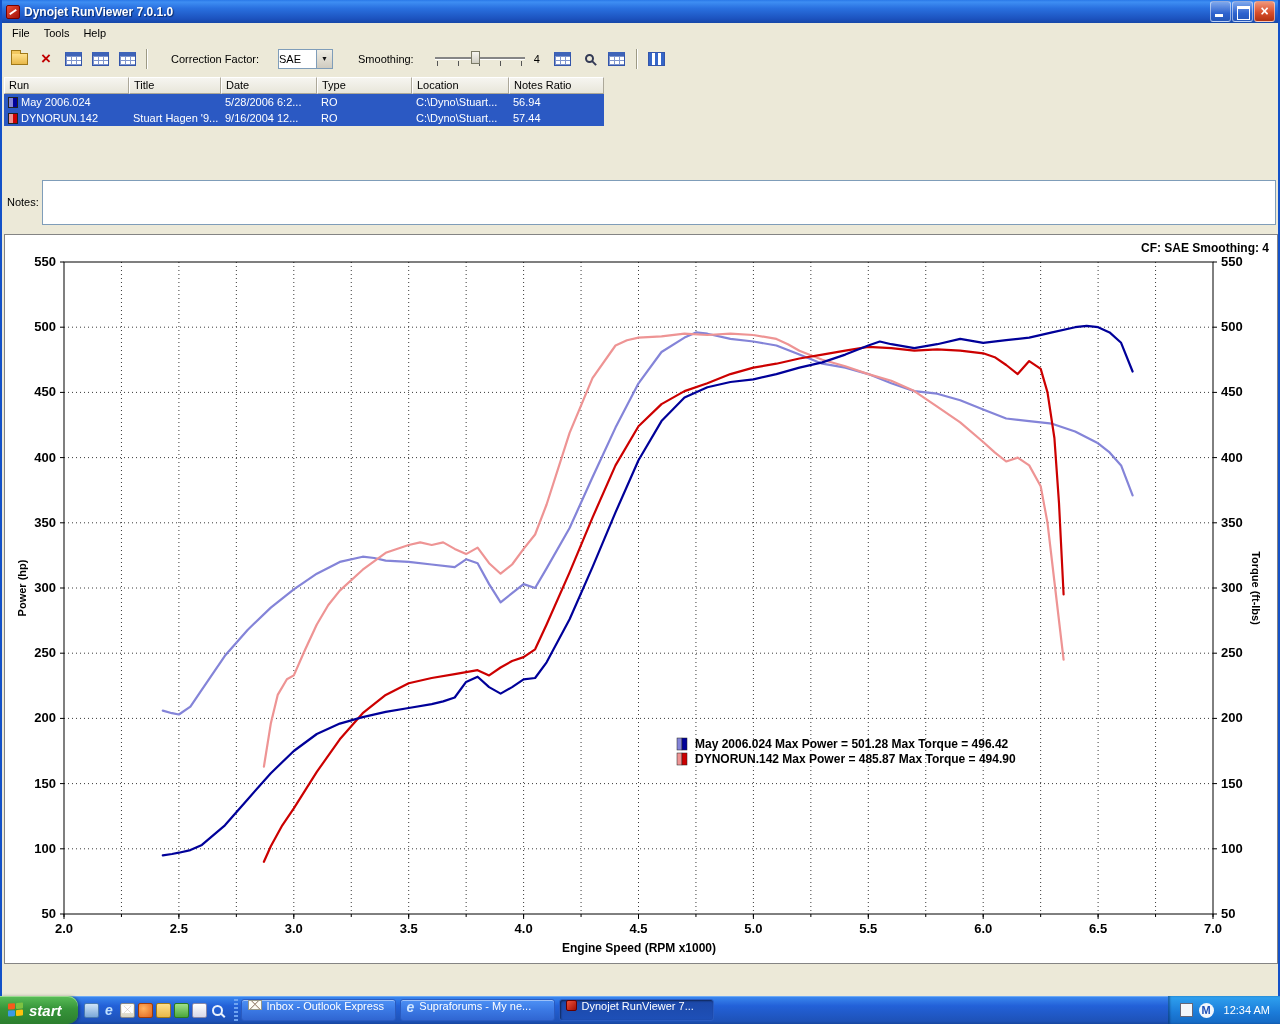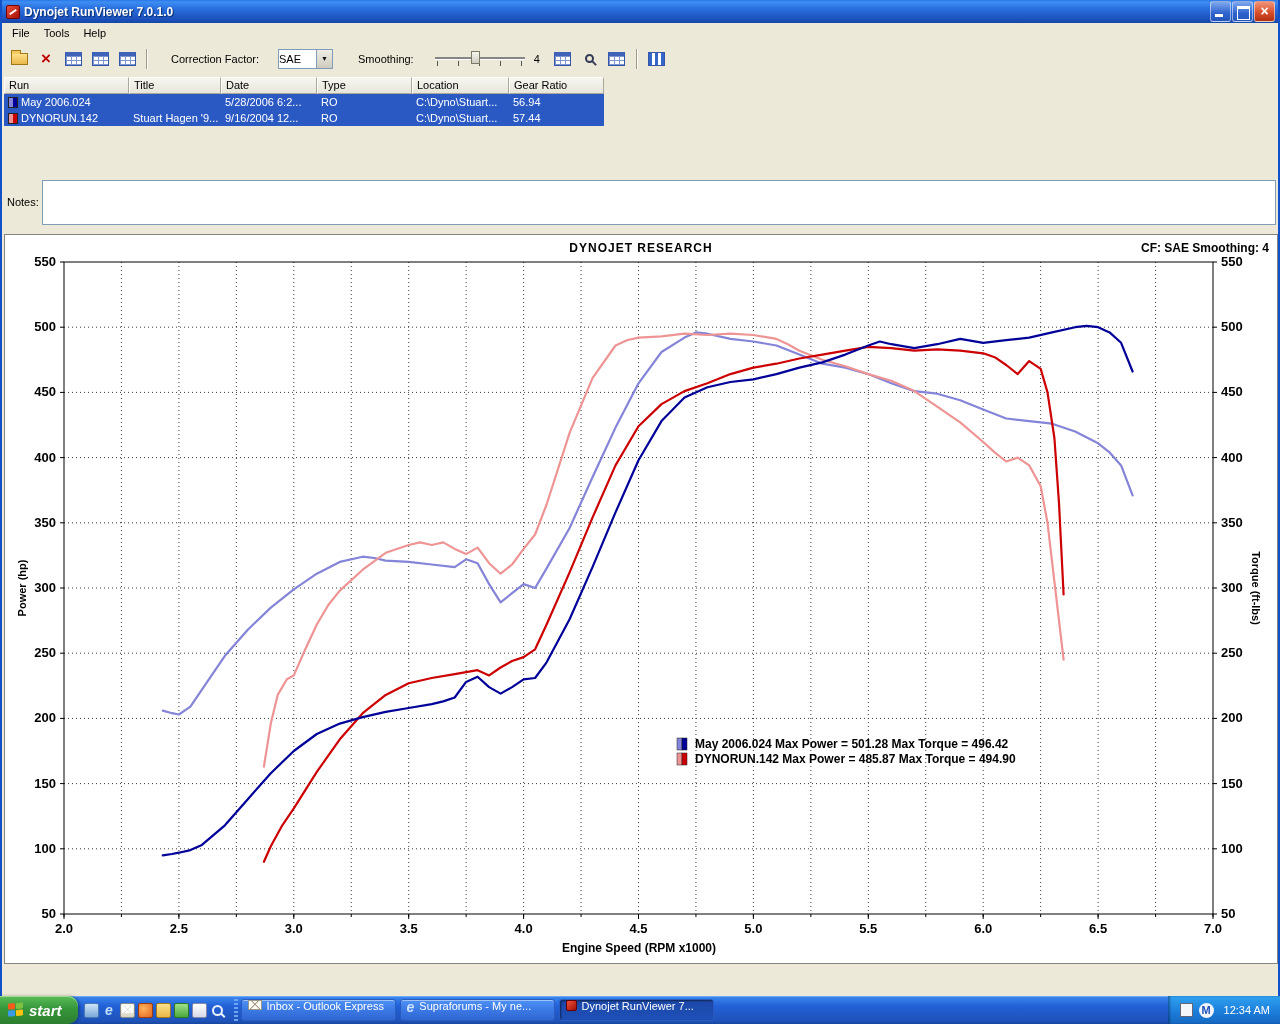--- a/index.html
+++ b/index.html
@@ -198,21 +198,21 @@
       </span>
   </div>
 
   <div class="run-table">
     <div class="rt-header">
       <span class="rt-h c-run">Run</span>
       <span class="rt-h c-title">Title</span>
       <span class="rt-h c-date">Date</span>
       <span class="rt-h c-type">Type</span>
       <span class="rt-h c-loc">Location</span>
-      <span class="rt-h c-gear">Gear Ratio</span>
+      <span class="rt-h c-gear">Notes Ratio</span>
     </div>
     <div class="rt-row">
       <span class="rt-c c-run">
           <span class="run-icon ri-blue"></span>
           <span>May 2006.024</span>
         </span>
       <span class="rt-c c-title"></span>
       <span class="rt-c c-date">5/28/2006 6:2...</span>
       <span class="rt-c c-type">RO</span>
       <span class="rt-c c-loc">C:\Dyno\Stuart...</span>
@@ -230,21 +230,20 @@
       <span class="rt-c c-gear">57.44</span>
     </div>
   </div>
 
   <div class="notes-row">
     <span class="notes-label">Notes:</span>
     <textarea class="notes-input" style=""></textarea>
   </div>
 
   <div class="chart-panel">
-    <div class="chart-title">DYNOJET RESEARCH</div>
     <div class="chart-cf">CF: SAE  Smoothing: 4</div>
     <div class="ylabel-left">Power (hp)</div>
     <div class="ylabel-right">Torque (ft-lbs)</div>
     <div class="xlabel">Engine Speed (RPM x1000)</div>
     <svg id="plot-svg" width="1272" height="728" viewBox="0 0 1272 728">
         <g>
           <line x1="116.45" y1="27" x2="116.45" y2="679" class="grid"></line>
           <line x1="173.9" y1="27" x2="173.9" y2="679" class="grid"></line>
           <line x1="231.35" y1="27" x2="231.35" y2="679" class="grid"></line>
           <line x1="288.8" y1="27" x2="288.8" y2="679" class="grid"></line>

